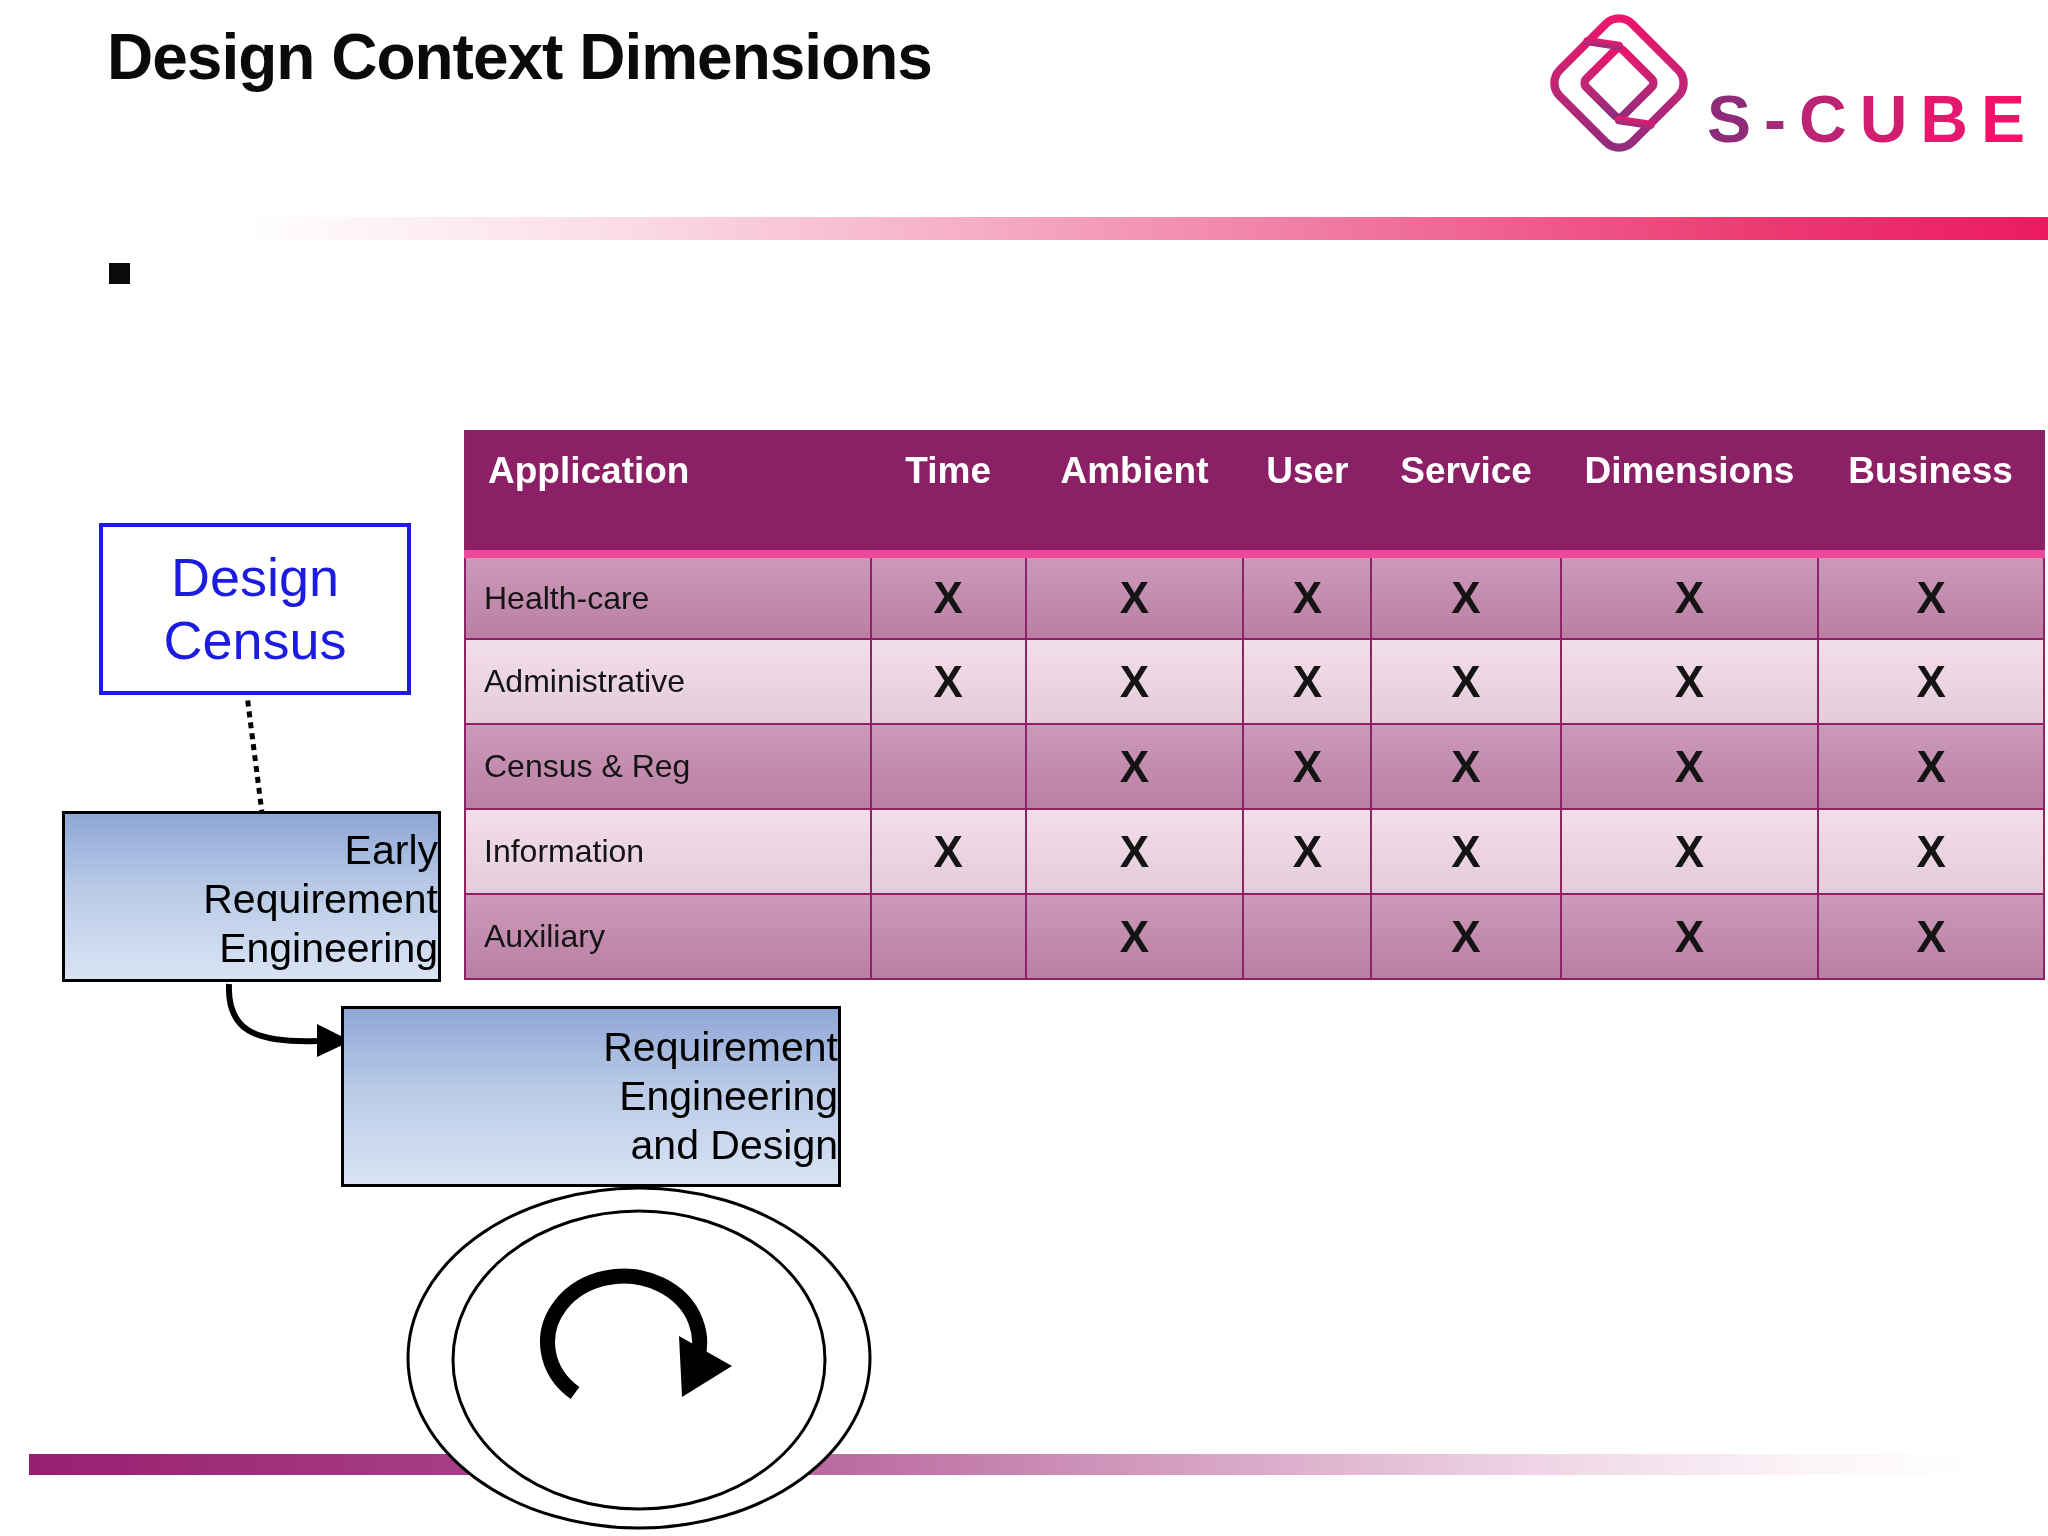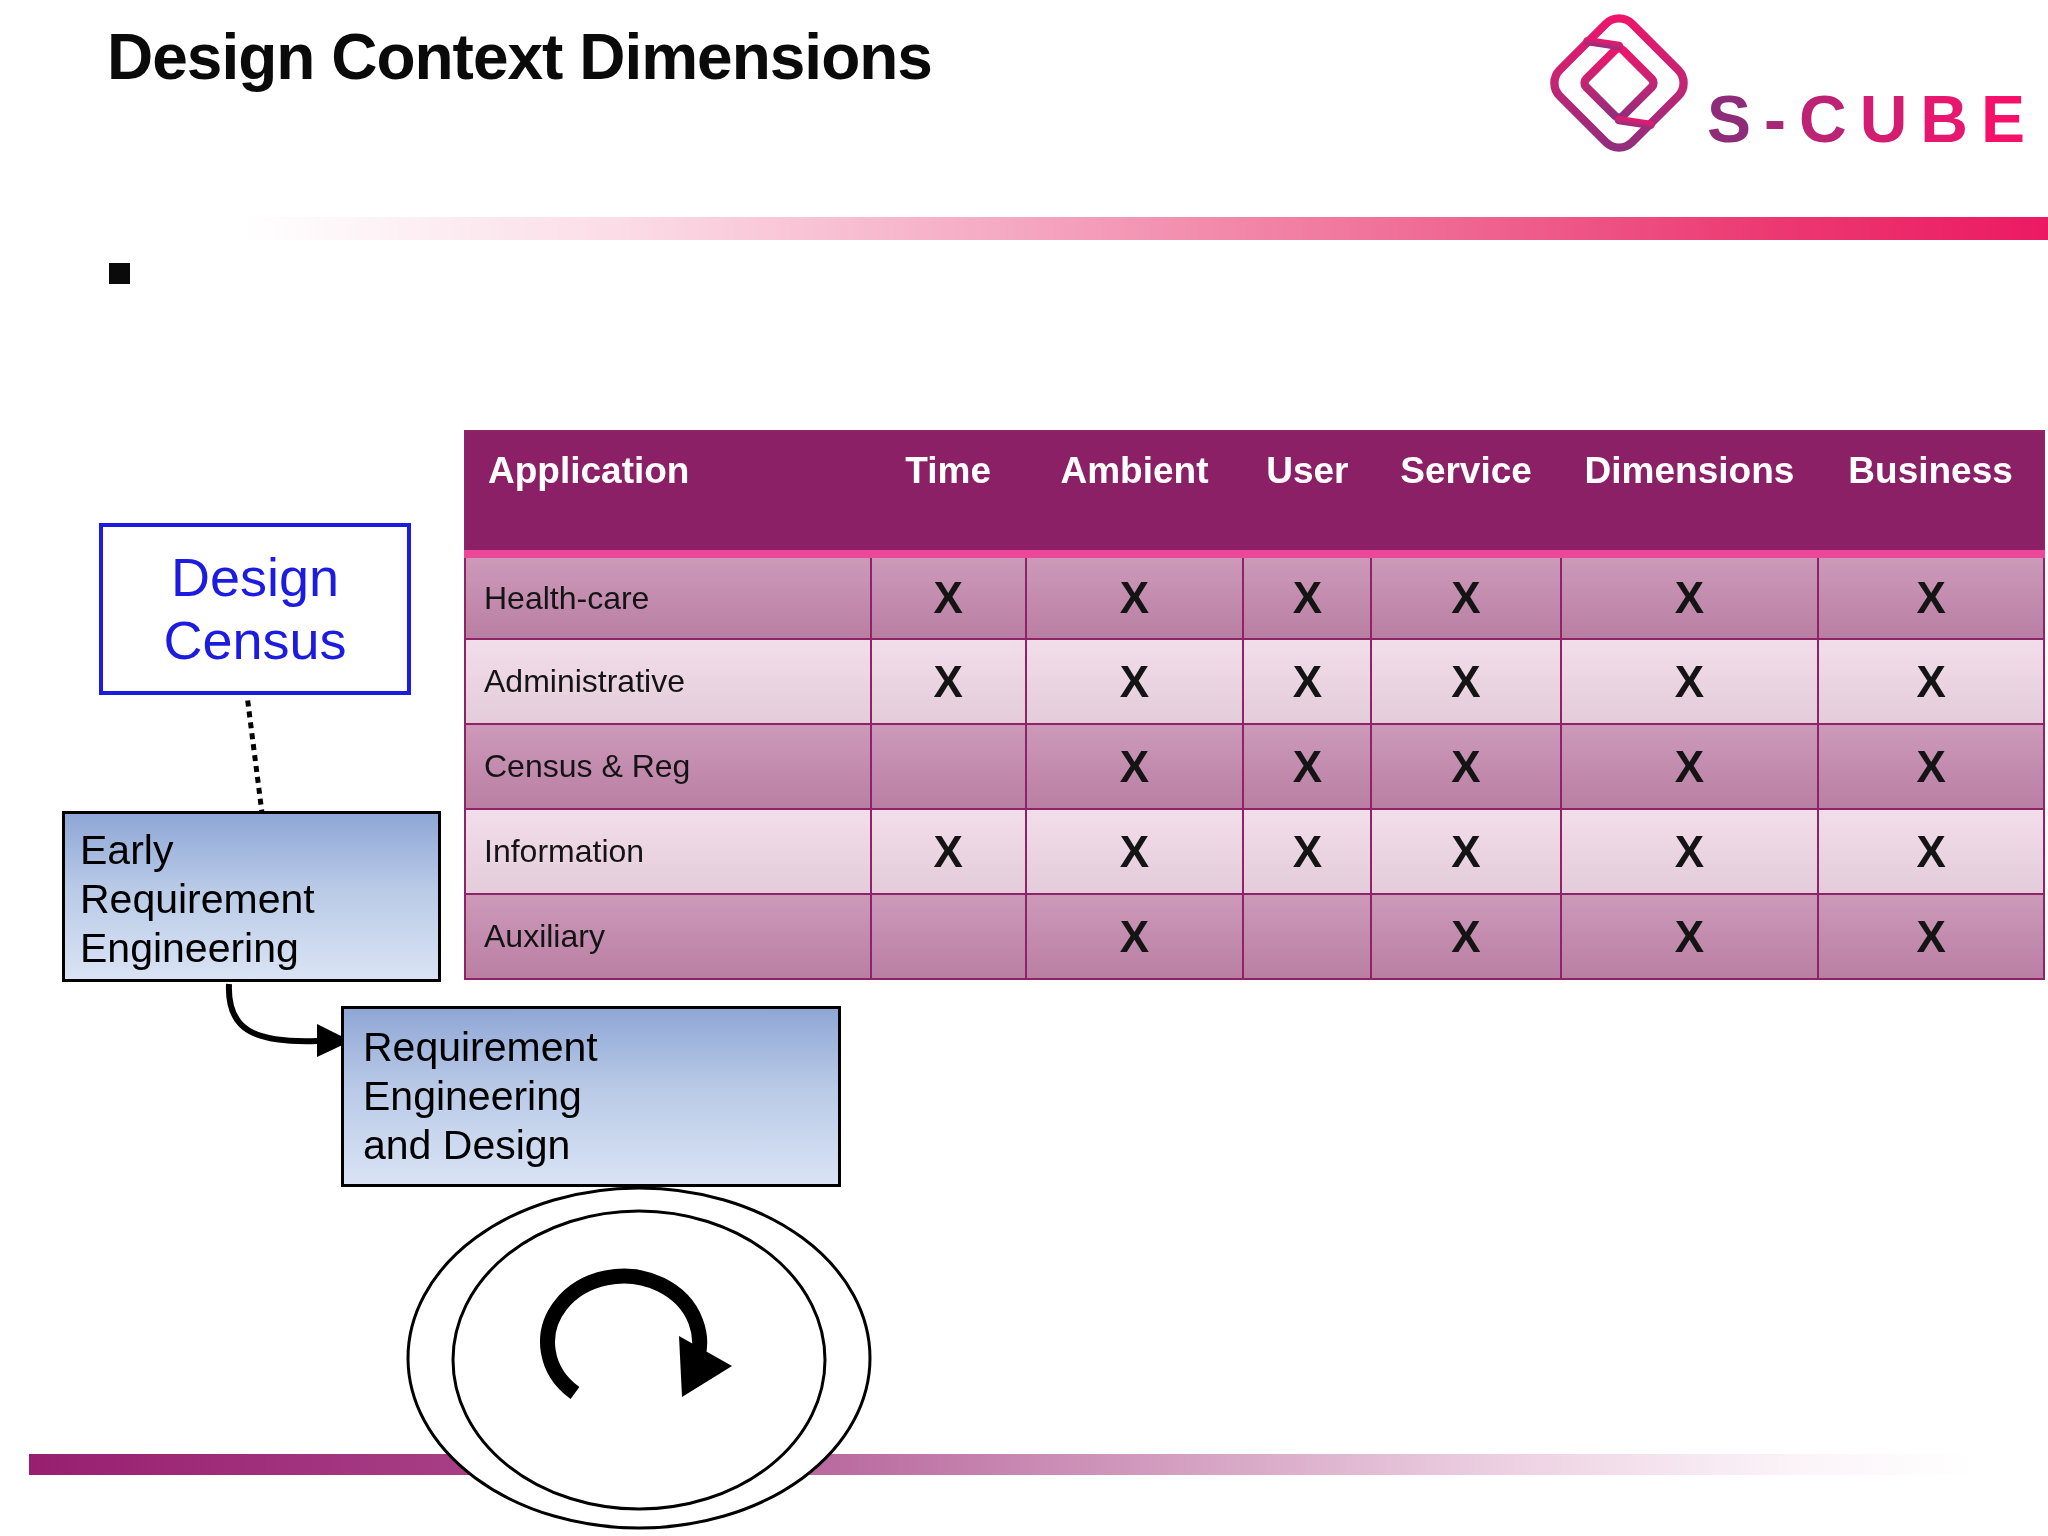--- a/index.html
+++ b/index.html
@@ -42,21 +42,21 @@
   table.ctx tr.light td{background-color:var(--row-light,#F0D7E6);}
 
   
   .callout{position:absolute;left:70px;top:523px;width:312px;height:172px;box-sizing:border-box;
      border:4px solid var(--callout-blue,#1C1CE0);color:var(--callout-blue,#1C1CE0);
      background:#fff;font-size:54px;line-height:1.16;text-align:center;
      display:flex;flex-direction:column;justify-content:center;z-index:2;}
   .flowbox{position:absolute;box-sizing:border-box;border:3px solid #000;color:#000;
      font-size:41px;line-height:1.2;z-index:2;
      background:linear-gradient(180deg,var(--box-gradient-top,#8FA7D6) 0%,
-                #b9cae7 45%,var(--box-gradient-bottom,#D9E3F4) 100%);}
+                #b9cae7 45%,var(--box-gradient-bottom,#D9E3F4) 100%);text-align:right;}
   .early-box{left:33px;top:811px;width:379px;height:171px;padding:12px 0 0 15px;}
   .req-box{left:312px;top:1006px;width:500px;height:181px;padding:14px 0 0 19px;}
 
   .overlay{position:absolute;left:0;top:0;width:2048px;height:1536px;z-index:1;pointer-events:none;}
 </style>
 </head>
 <body>
 
 <div class="slide">
 

